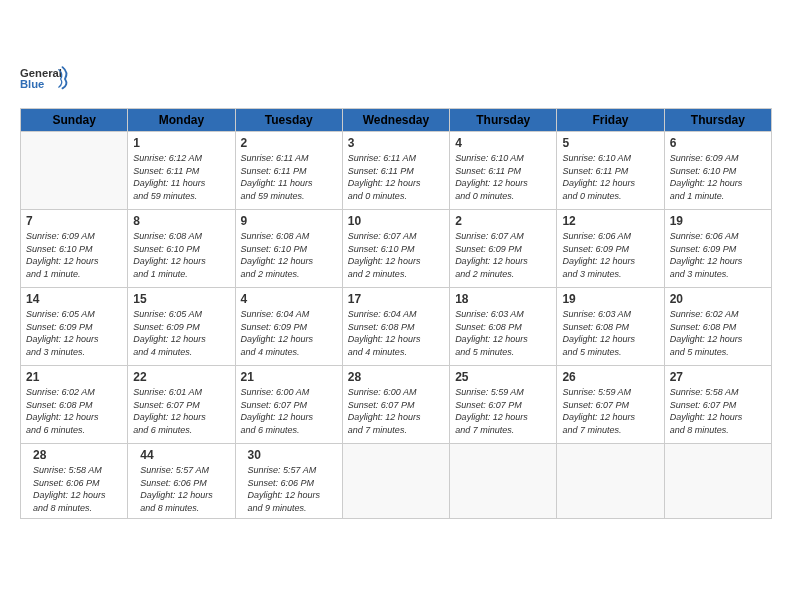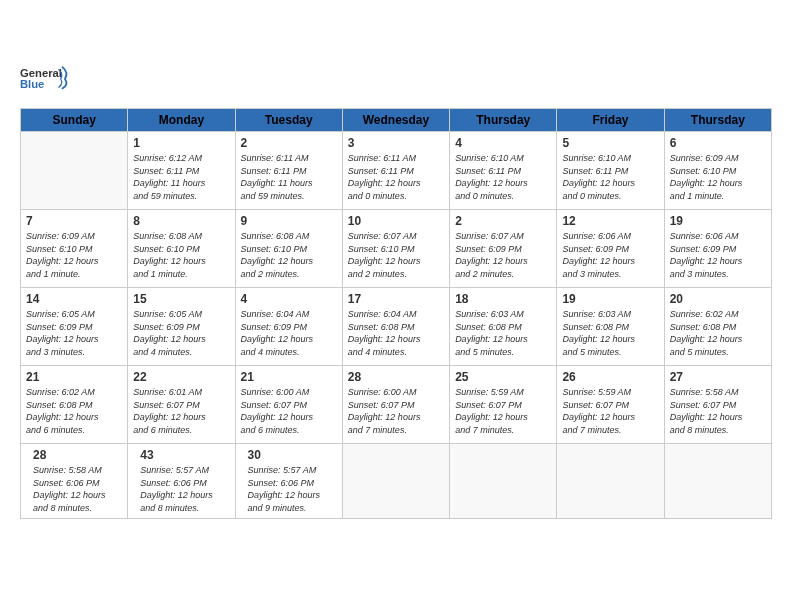--- a/index.html
+++ b/index.html
@@ -233,21 +233,21 @@
             <span class="day-num">27</span>
             <div class="day-info">Sunrise: 5:58 AM<br>Sunset: 6:07 PM<br>Daylight: 12 hours<br>and 8 minutes.</div>
           </td>
         </tr>
         <tr class="last-row">
           <td>
             <span class="day-num">28</span>
             <div class="day-info">Sunrise: 5:58 AM<br>Sunset: 6:06 PM<br>Daylight: 12 hours<br>and 8 minutes.</div>
           </td>
           <td>
-            <span class="day-num">43</span>
+            <span class="day-num">44</span>
             <div class="day-info">Sunrise: 5:57 AM<br>Sunset: 6:06 PM<br>Daylight: 12 hours<br>and 8 minutes.</div>
           </td>
           <td>
             <span class="day-num">30</span>
             <div class="day-info">Sunrise: 5:57 AM<br>Sunset: 6:06 PM<br>Daylight: 12 hours<br>and 9 minutes.</div>
           </td>
           <td class="empty"></td>
           <td class="empty"></td>
           <td class="empty"></td>
           <td class="empty"></td>

